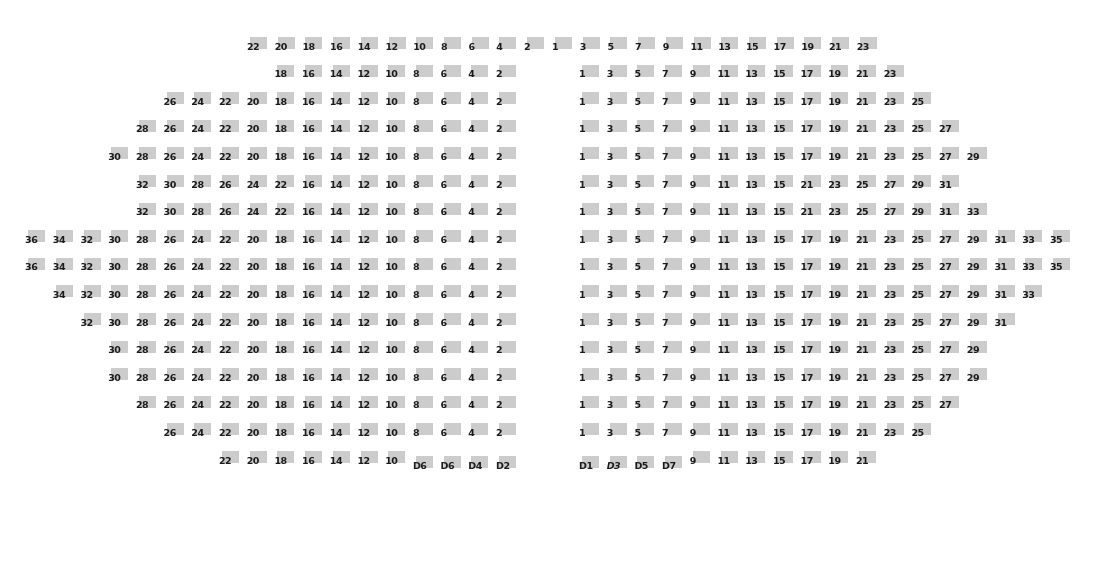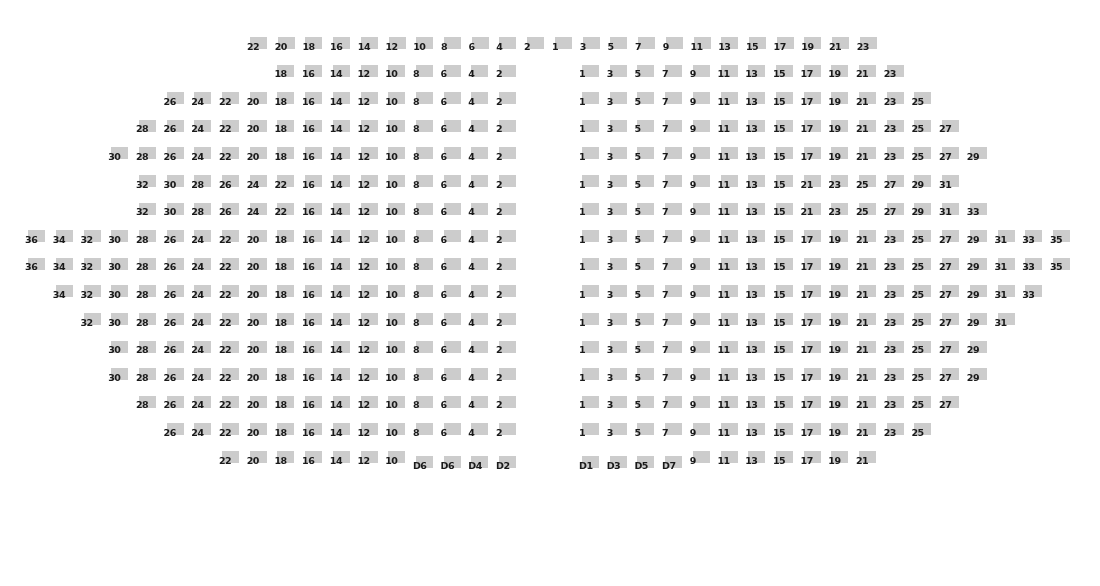--- a/index.html
+++ b/index.html
@@ -1843,21 +1843,21 @@
       <span class="num">D4</span>
     </div>
     <div class="seat d-seat" style="left: 496px; top: 451px;">
       <div class="pad"></div>
       <span class="num">D2</span>
     </div>
     <div class="seat d-seat" style="left: 579px; top: 451px;">
       <div class="pad"></div>
       <span class="num">D1</span>
     </div>
-    <div class="seat d-seat" style="left: 606.7px; top: 451px;">
+    <div class="seat d-seat" style="left: 606.7px; top: 451px; font-style: italic;">
       <div class="pad"></div>
       <span class="num">D3</span>
     </div>
     <div class="seat d-seat" style="left: 634.4px; top: 451px;">
       <div class="pad"></div>
       <span class="num">D5</span>
     </div>
     <div class="seat d-seat" style="left: 662.1px; top: 451px;">
       <div class="pad"></div>
       <span class="num">D7</span>

